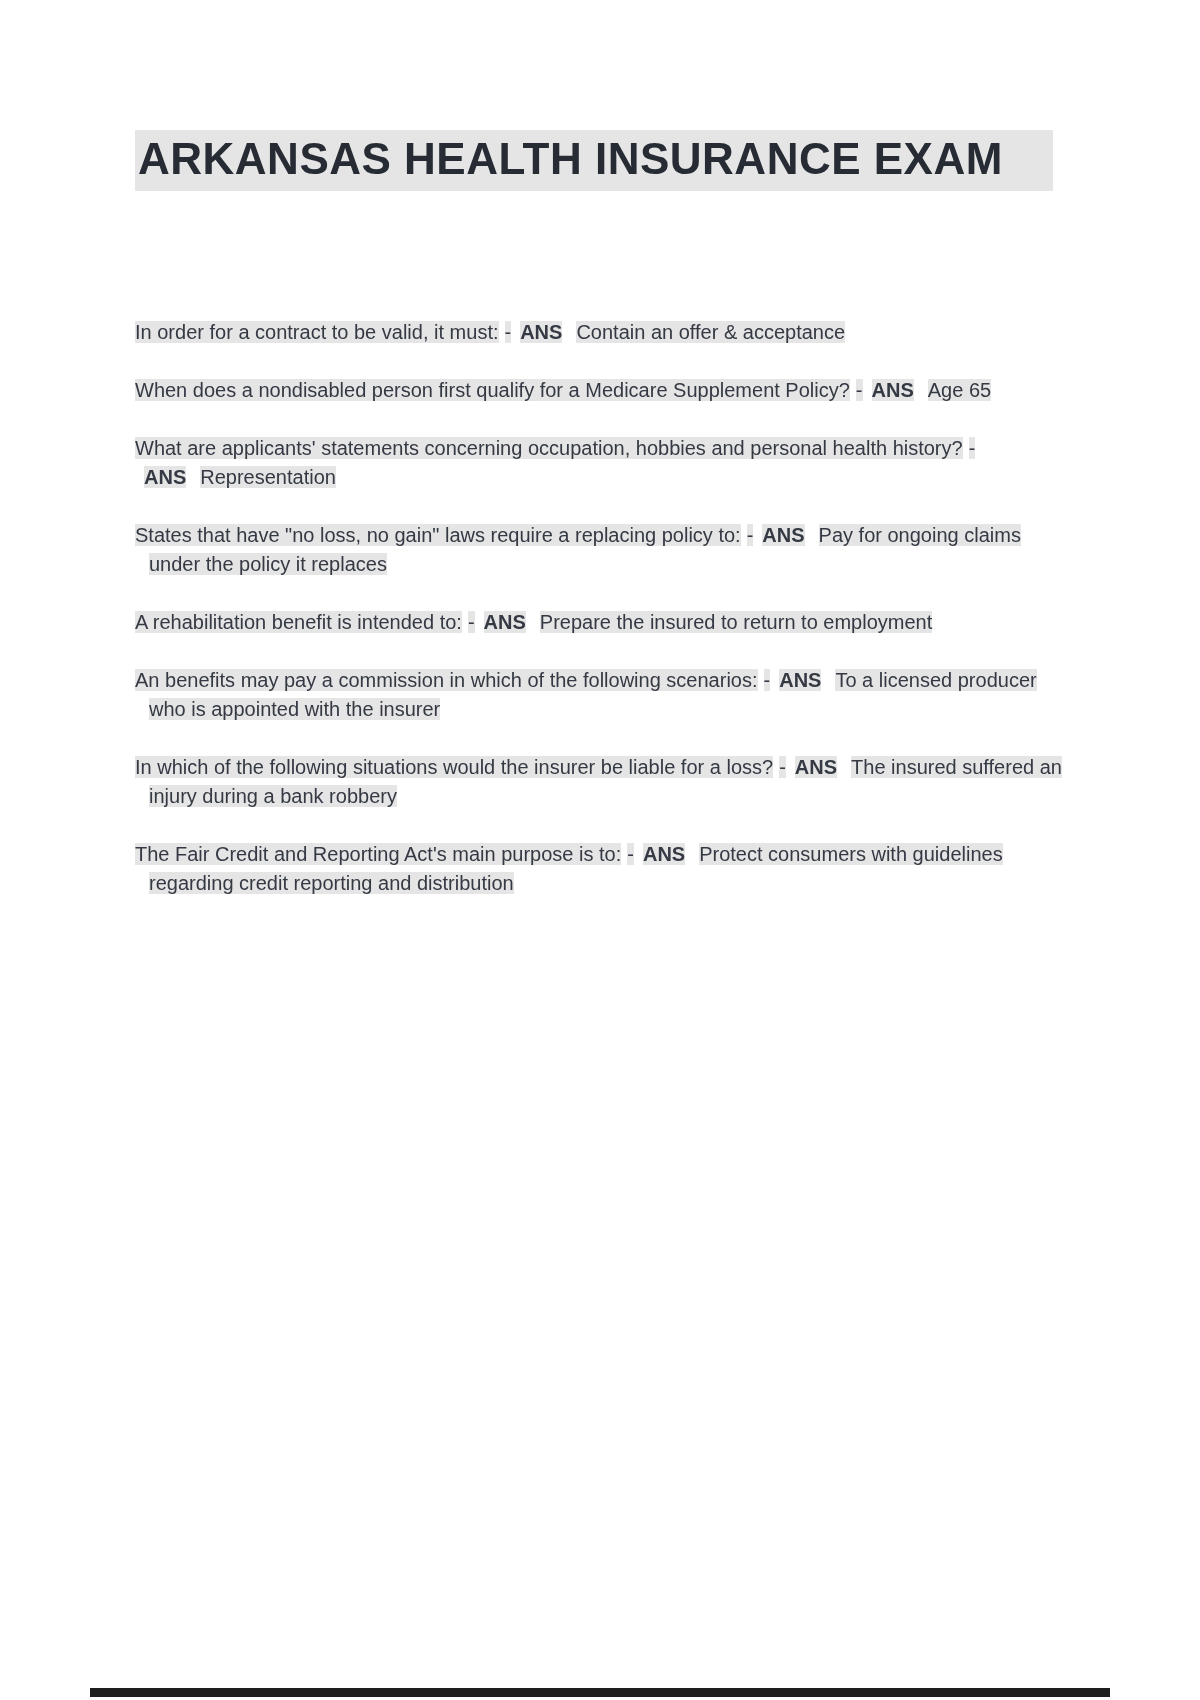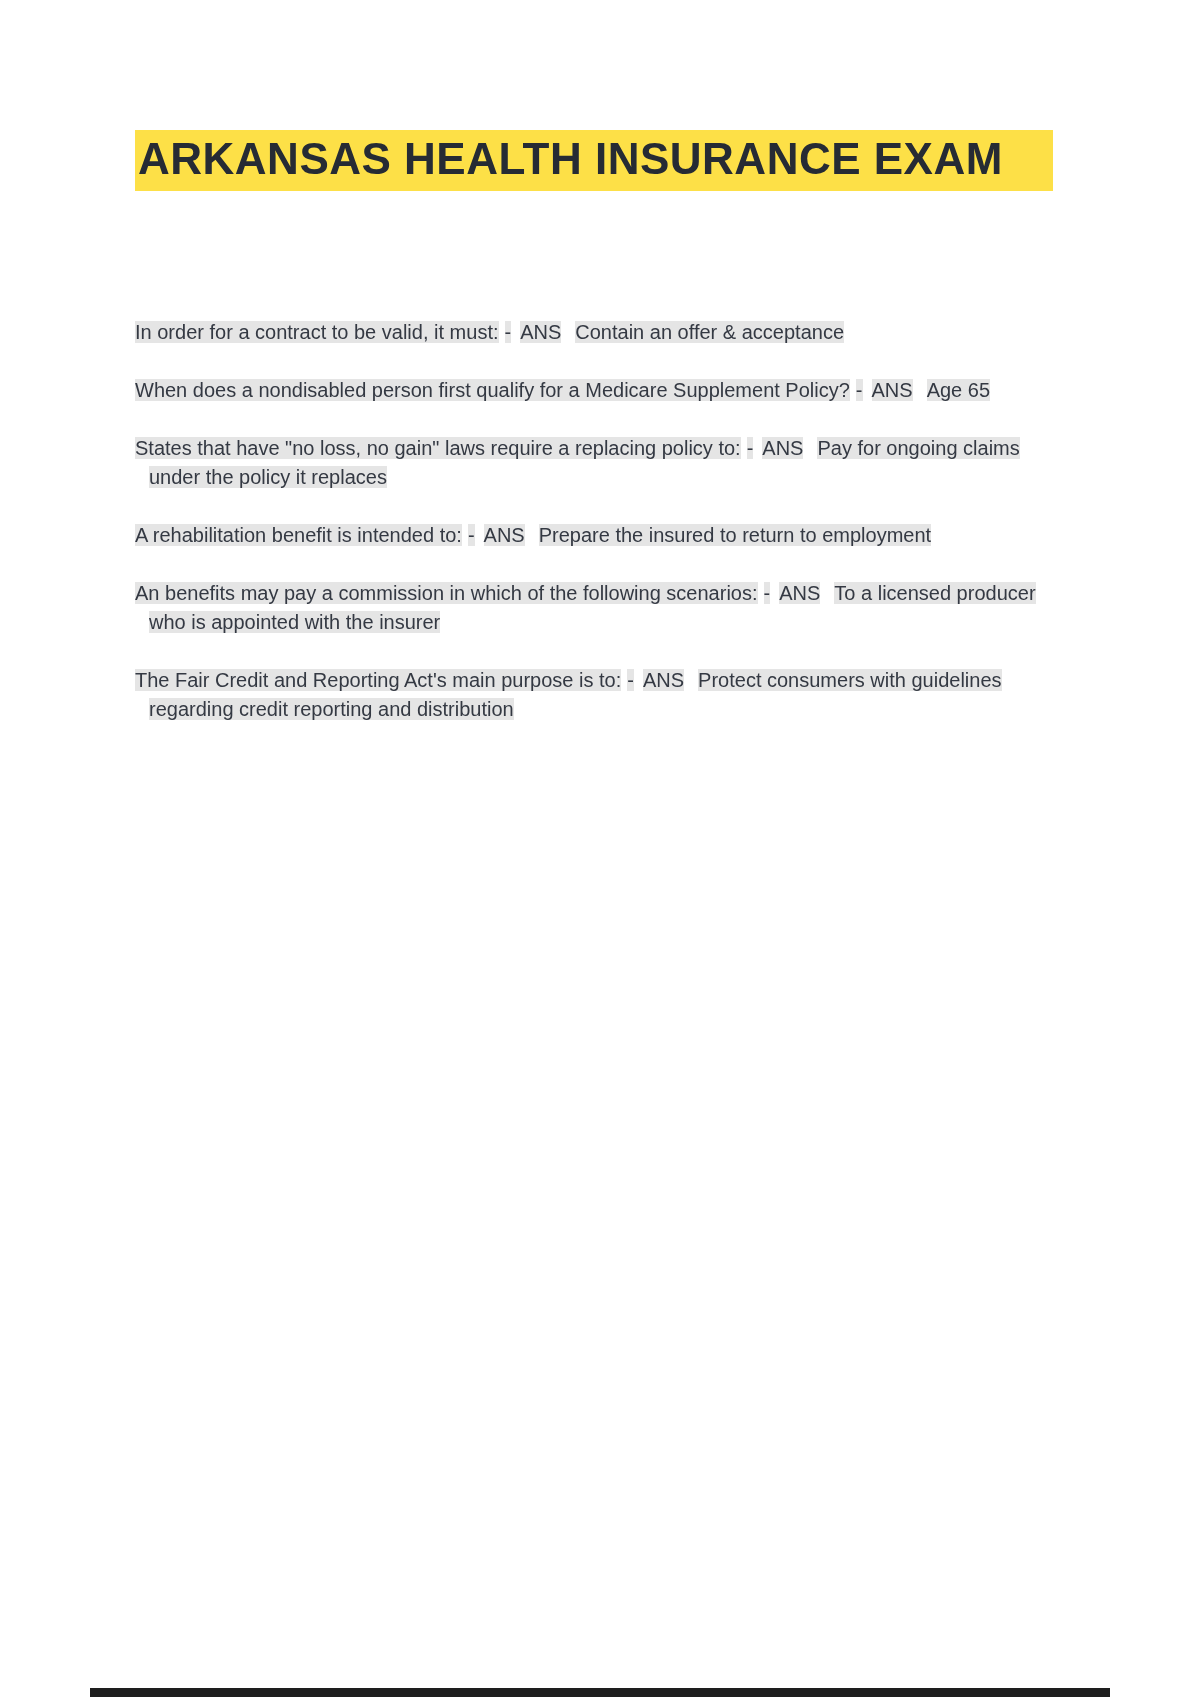--- a/index.html
+++ b/index.html
@@ -22,39 +22,39 @@
   }
   h1.title {
     margin: 0;
     font-size: 44px;
     line-height: 1.2;
     font-weight: 700;
     letter-spacing: 0.5px;
     color: #262b34;
   }
   h1.title .hl {
-    background: #fde047;
+    background: #e5e5e5;
     padding: 4px 50px 8px 3px;
   }
   .content {
     margin-top: 132px;
     font-size: 20px;
     line-height: 29px;
   }
   p.qa {
     margin: 0 0 29px 0;
     max-width: 935px;
   }
   p.qa span.hl {
     background: #e5e5e5;
     box-decoration-break: clone;
     -webkit-box-decoration-break: clone;
   }
   p.qa .dash  { margin-left: 6px; }
-  p.qa .ans   { margin-left: 9px;  font-weight: 400; }
+  p.qa .ans   { margin-left: 9px;  font-weight: 700; }
   p.qa .a     { margin-left: 14px; }
   .bottom-bar {
     position: absolute;
     left: 90px;
     right: 90px;
     bottom: 3px;
     height: 9px;
     background: #1e1e1e;
   }
 </style>
@@ -67,28 +67,30 @@
     <h1 class="title"><span class="hl">ARKANSAS HEALTH INSURANCE EXAM</span></h1>
 
     <div class="content">
 
       <p class="qa"><span class="hl q">In order for a contract to be valid, it must:</span><span class="hl dash">-</span><span class="hl ans">ANS</span><span class="hl a">Contain an offer &amp; acceptance</span></p>
 
       <p class="qa"><span class="hl q">When does a nondisabled person first qualify for a Medicare Supplement Policy?</span><span class="hl dash">-</span><span class="hl ans">ANS</span><span class="hl a">Age 65</span></p>
 
 
 
+      <p class="qa"><span class="hl q">What are applicants' statements concerning occupation, hobbies and personal health history?</span><span class="hl dash">-</span><span class="hl ans">ANS</span><span class="hl a">Representation</span></p>
 
       <p class="qa"><span class="hl q">States that have "no loss, no gain" laws require a replacing policy to:</span><span class="hl dash">-</span><span class="hl ans">ANS</span><span class="hl a">Pay for ongoing claims under the policy it replaces</span></p>
 
       <p class="qa"><span class="hl q">A rehabilitation benefit is intended to:</span><span class="hl dash">-</span><span class="hl ans">ANS</span><span class="hl a">Prepare the insured to return to employment</span></p>
 
 
       <p class="qa"><span class="hl q">An benefits may pay a commission in which of the following scenarios:</span><span class="hl dash">-</span><span class="hl ans">ANS</span><span class="hl a">To a licensed producer who is appointed with the insurer</span></p>
 
+      <p class="qa"><span class="hl q">In which of the following situations would the insurer be liable for a loss?</span><span class="hl dash">-</span><span class="hl ans">ANS</span><span class="hl a">The insured suffered an injury during a bank robbery</span></p>
 
       <p class="qa"><span class="hl q">The Fair Credit and Reporting Act's main purpose is to:</span><span class="hl dash">-</span><span class="hl ans">ANS</span><span class="hl a">Protect consumers with guidelines regarding credit reporting and distribution</span></p>
 
 
     </div>
   </div>
 
   <div class="bottom-bar"></div>
 </div>
 

